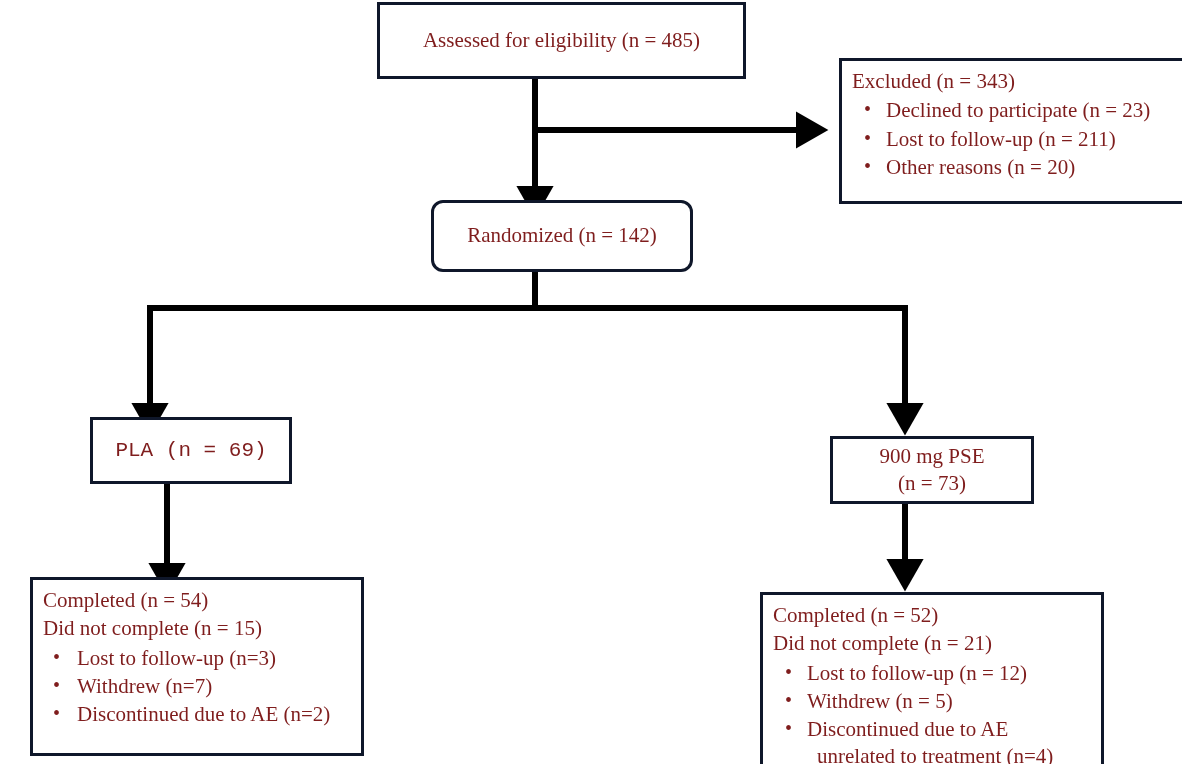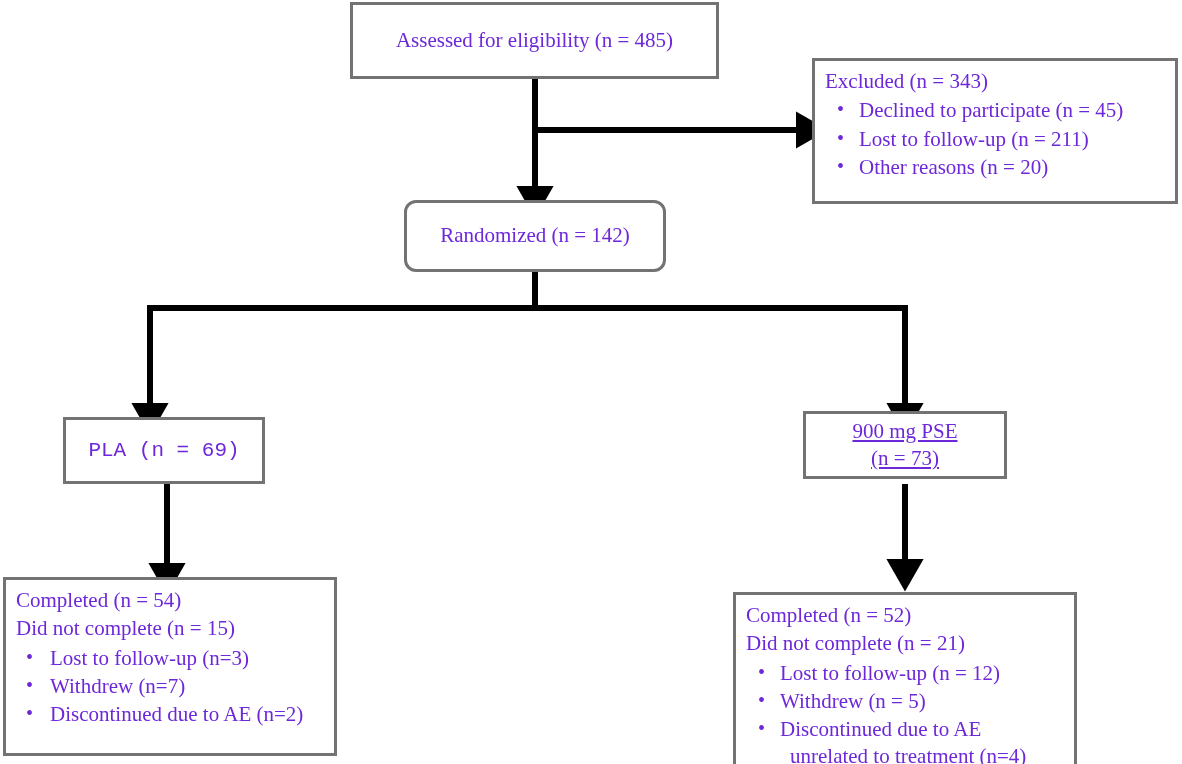--- a/index.html
+++ b/index.html
@@ -22,25 +22,26 @@
     position: absolute;
     left: 0;
     top: 0;
     width: 1182px;
     height: 764px;
     pointer-events: none;
   }
   .node {
     position: absolute;
     box-sizing: border-box;
-    border: 3px solid #737373;
+    border: 3px solid #0f172a;
     background: #ffffff;
     font-size: 21px;
     line-height: 1.30;
-    color: #6d28d9;
+    color: #7f1d1d;
+    margin-left: 27px;
   }
   .node.center {
     display: flex;
     flex-direction: column;
     align-items: center;
     justify-content: center;
     text-align: center;
   }
   .node.listbox {
     padding: 7px 0 0 10px;
@@ -106,40 +107,40 @@
   </svg>
 
   <div class="node center" style="left:350px; top:2px; width:369px; height:77px;">
     <span class="nowrap">Assessed for eligibility (n = 485)</span>
   </div>
 
   <div class="node listbox" style="left:812px; top:58px; width:366px; height:146px;">
     <div class="hdr">Excluded (n = 343)</div>
     <ul>
       <li>
-        <span class="nowrap">Declined to participate (n = 45)</span>
+        <span class="nowrap">Declined to participate (n = 23)</span>
       </li>
       <li>
         <span class="nowrap">Lost to follow-up (n = 211)</span>
       </li>
       <li>
         <span class="nowrap">Other reasons (n = 20)</span>
       </li>
     </ul>
   </div>
 
   <div class="node center" style="left:404px; top:200px; width:262px; height:72px;border-radius:12px;">
     <span class="nowrap">Randomized (n = 142)</span>
   </div>
 
   <div class="node center" style="left:63px; top:417px; width:202px; height:67px;font-family:Liberation Mono, monospace;">
     <span class="nowrap">PLA (n = 69)</span>
   </div>
 
-  <div class="node center" style="left:803px; top:411px; width:204px; height:68px;text-decoration:underline;">
+  <div class="node center" style="left:803px; top:436px; width:204px; height:68px;">
     <span class="nowrap">900 mg PSE</span>
     <span class="nowrap">(n = 73)</span>
   </div>
 
   <div class="node listbox" style="left:3px; top:577px; width:334px; height:179px;">
     <div class="hdr">Completed (n = 54)</div>
     <div class="hdr">Did not complete (n = 15)</div>
     <ul>
       <li class="wide">
         <span class="nowrap">Lost to follow-up (n=3)</span>

